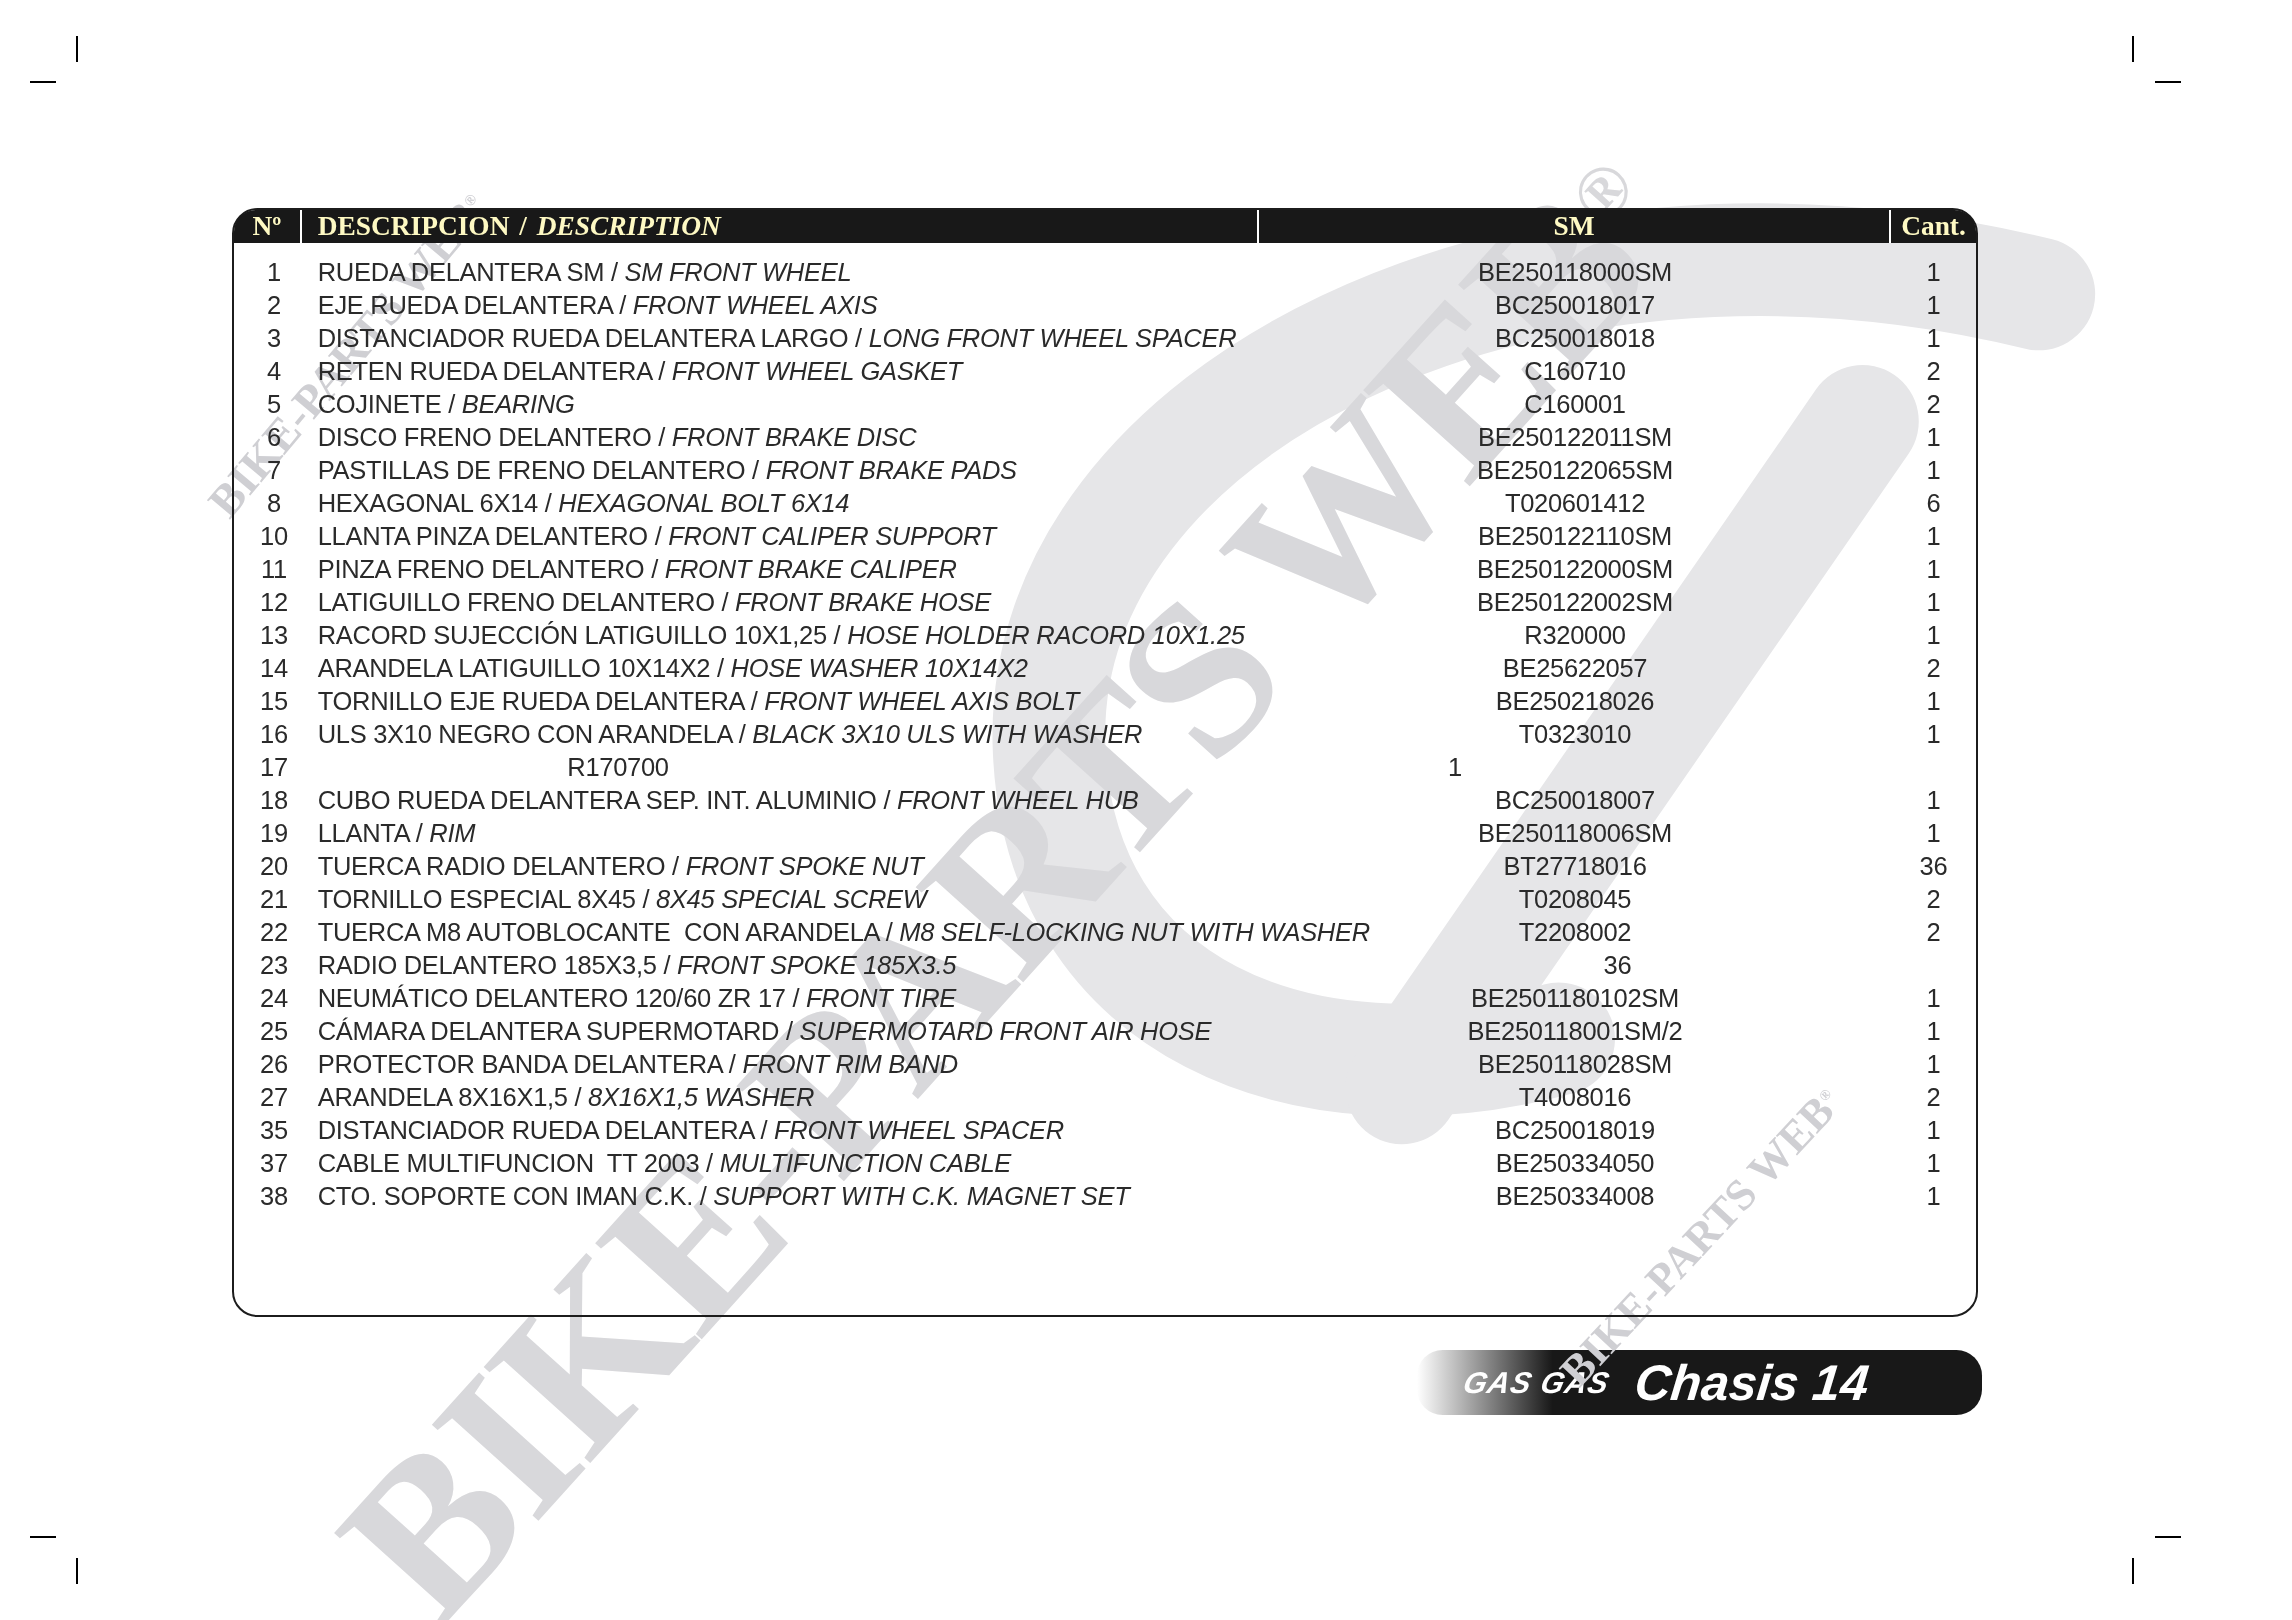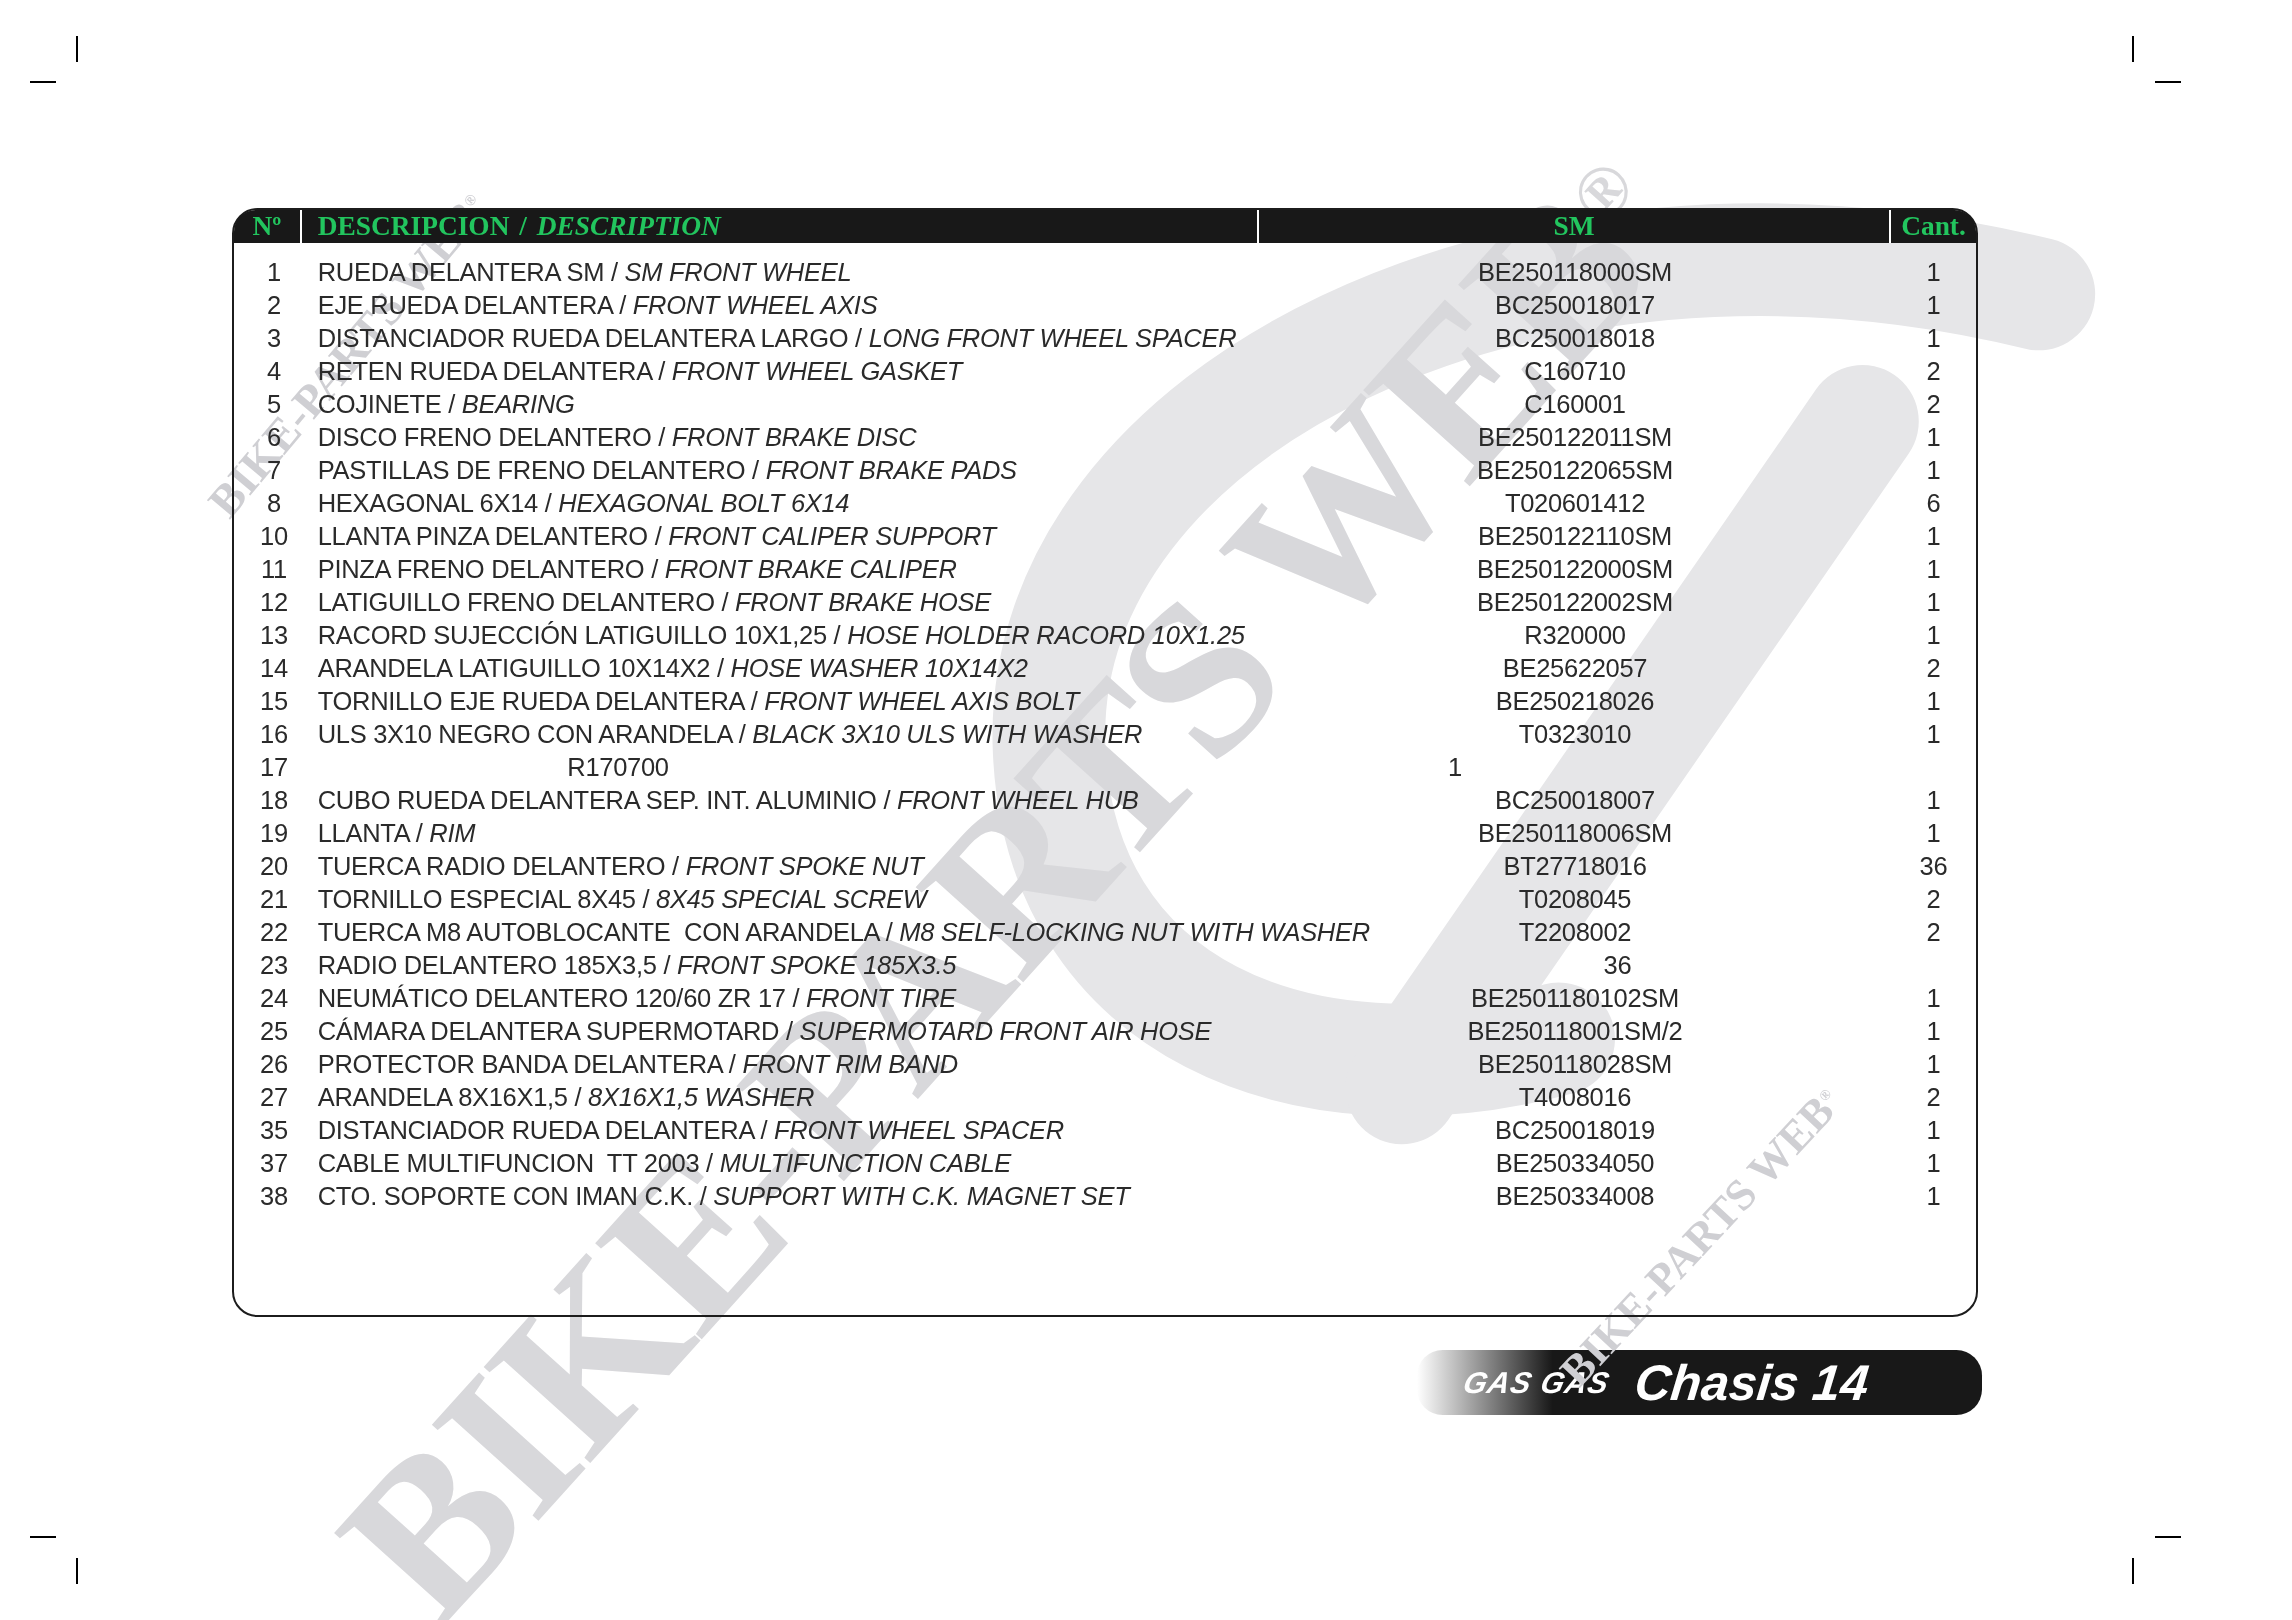--- a/index.html
+++ b/index.html
@@ -28,21 +28,21 @@
           transform:translate(-50%,-50%) rotate(-48deg);color:#d8d8db;}
   #wm-small-tl{left:348px;top:355px;font-size:46px;
           transform:translate(-50%,-50%) rotate(-50deg);color:#cfcfd3;}
   #wm-small-br{left:1701px;top:1237px;font-size:44px;
           transform:translate(-50%,-50%) rotate(-47deg);color:#cfcfd3;}
   .wm .reg{font-size:0.33em;vertical-align:super;}
 
   
   #table-box{position:absolute;left:232px;top:208px;width:1746px;height:1109px;z-index:4;
              border:2.9px solid #1c1c1c;border-radius:25.5px;box-sizing:border-box;}
-  #table-header{display:flex;height:33px;background:#181818;color:#22c55e;
+  #table-header{display:flex;height:33px;background:#181818;color:#fef9c3;
                 border-radius:21.6px 21.6px 0 0;align-items:center;
                 font-family:"Liberation Serif",serif;font-weight:bold;font-size:27.4px;}
   .h-num{width:68px;text-align:center;border-right:2.9px solid #ffffff;height:100%;
          display:flex;align-items:center;justify-content:center;box-sizing:border-box;}
   .h-desc{width:957px;padding-left:15.7px;border-right:2.9px solid #ffffff;height:100%;
           display:flex;align-items:center;box-sizing:border-box;}
   .h-sm{width:632px;border-right:2.9px solid #ffffff;height:100%;
         display:flex;align-items:center;justify-content:center;box-sizing:border-box;}
   .h-qty{flex:1;height:100%;display:flex;align-items:center;justify-content:center;}
   .h-desc .it{font-style:italic;}

